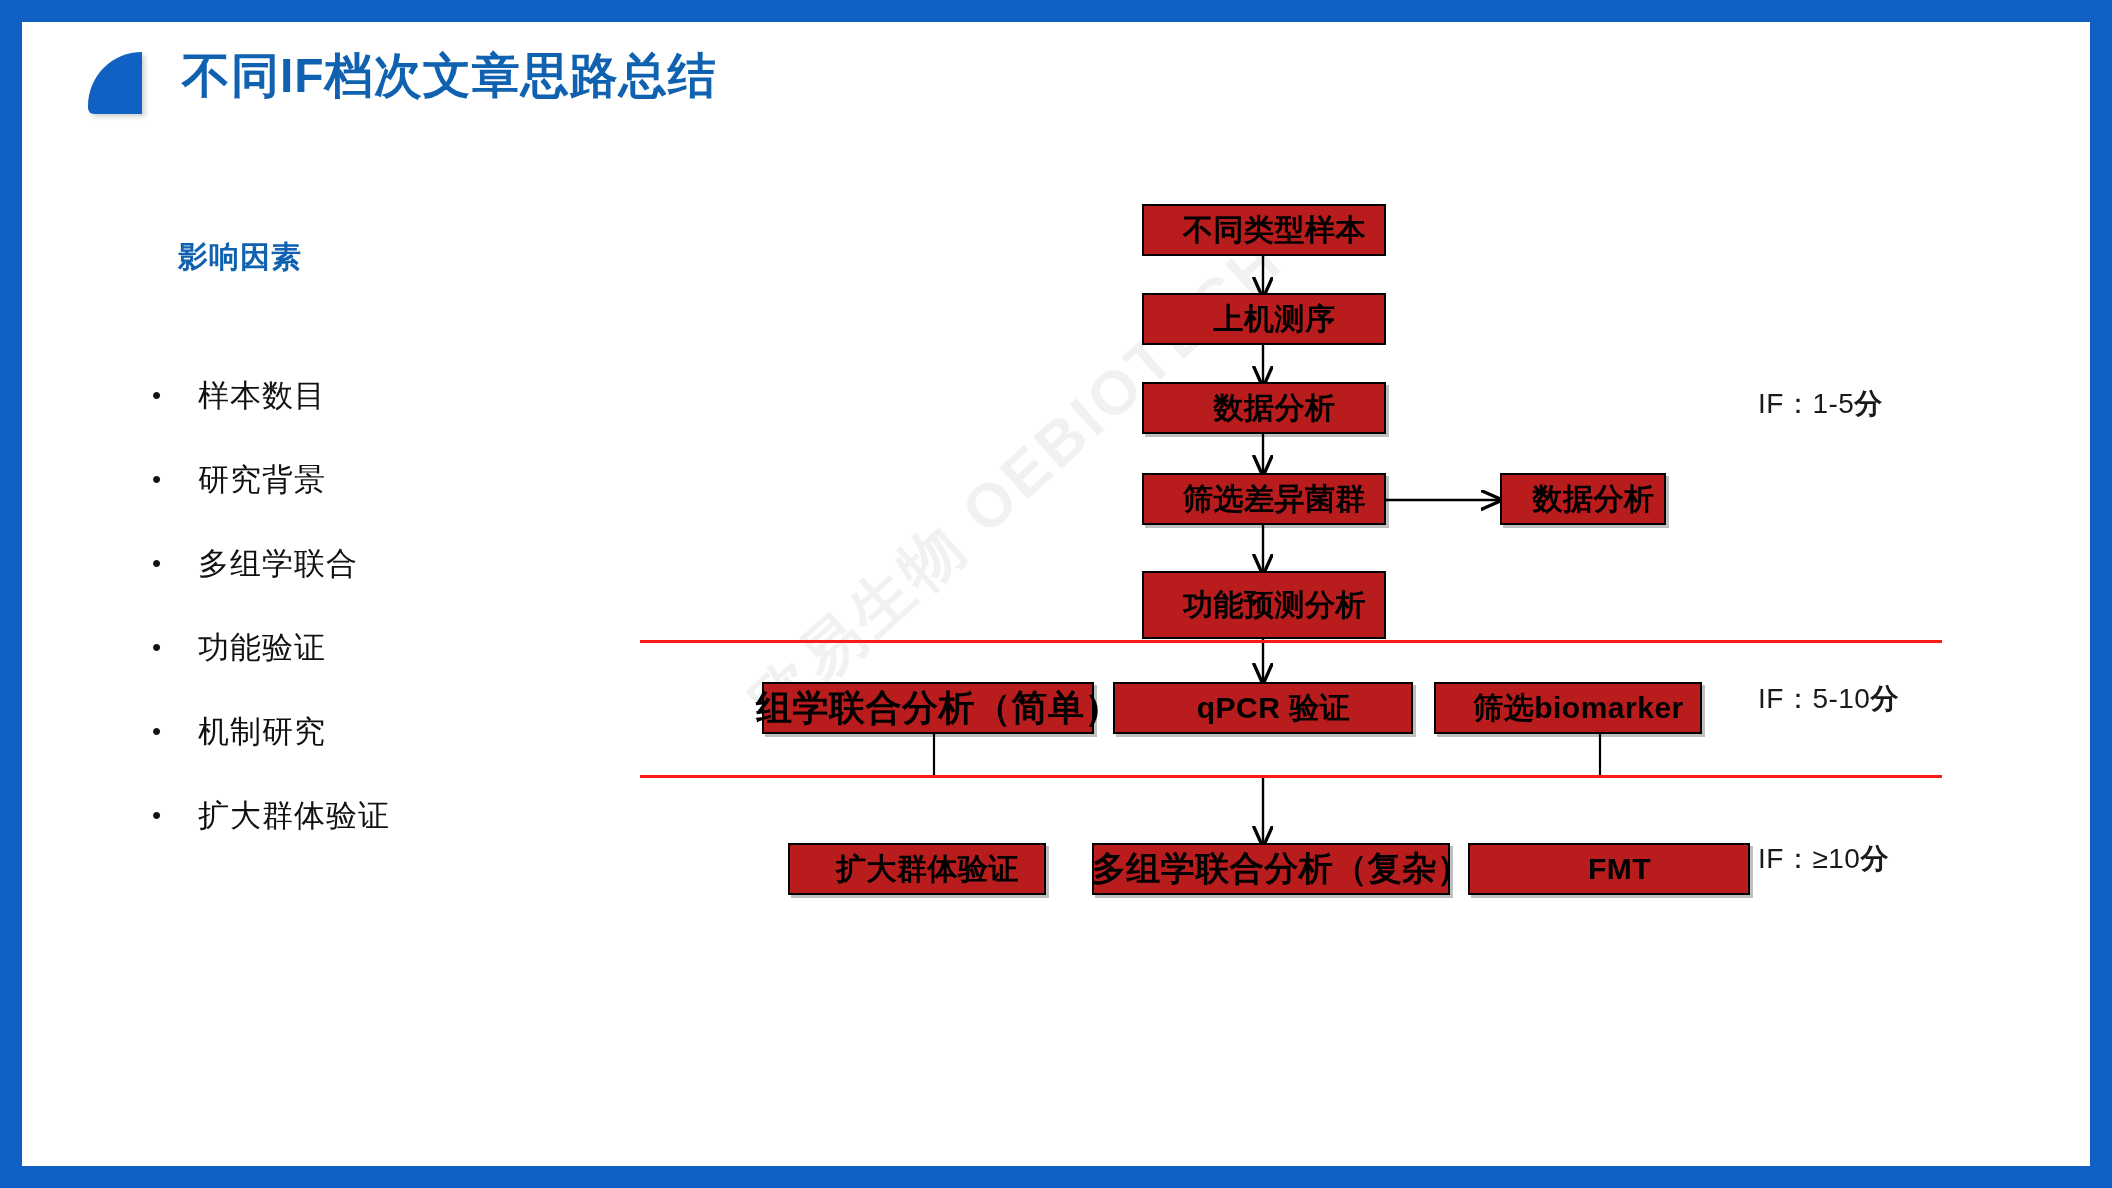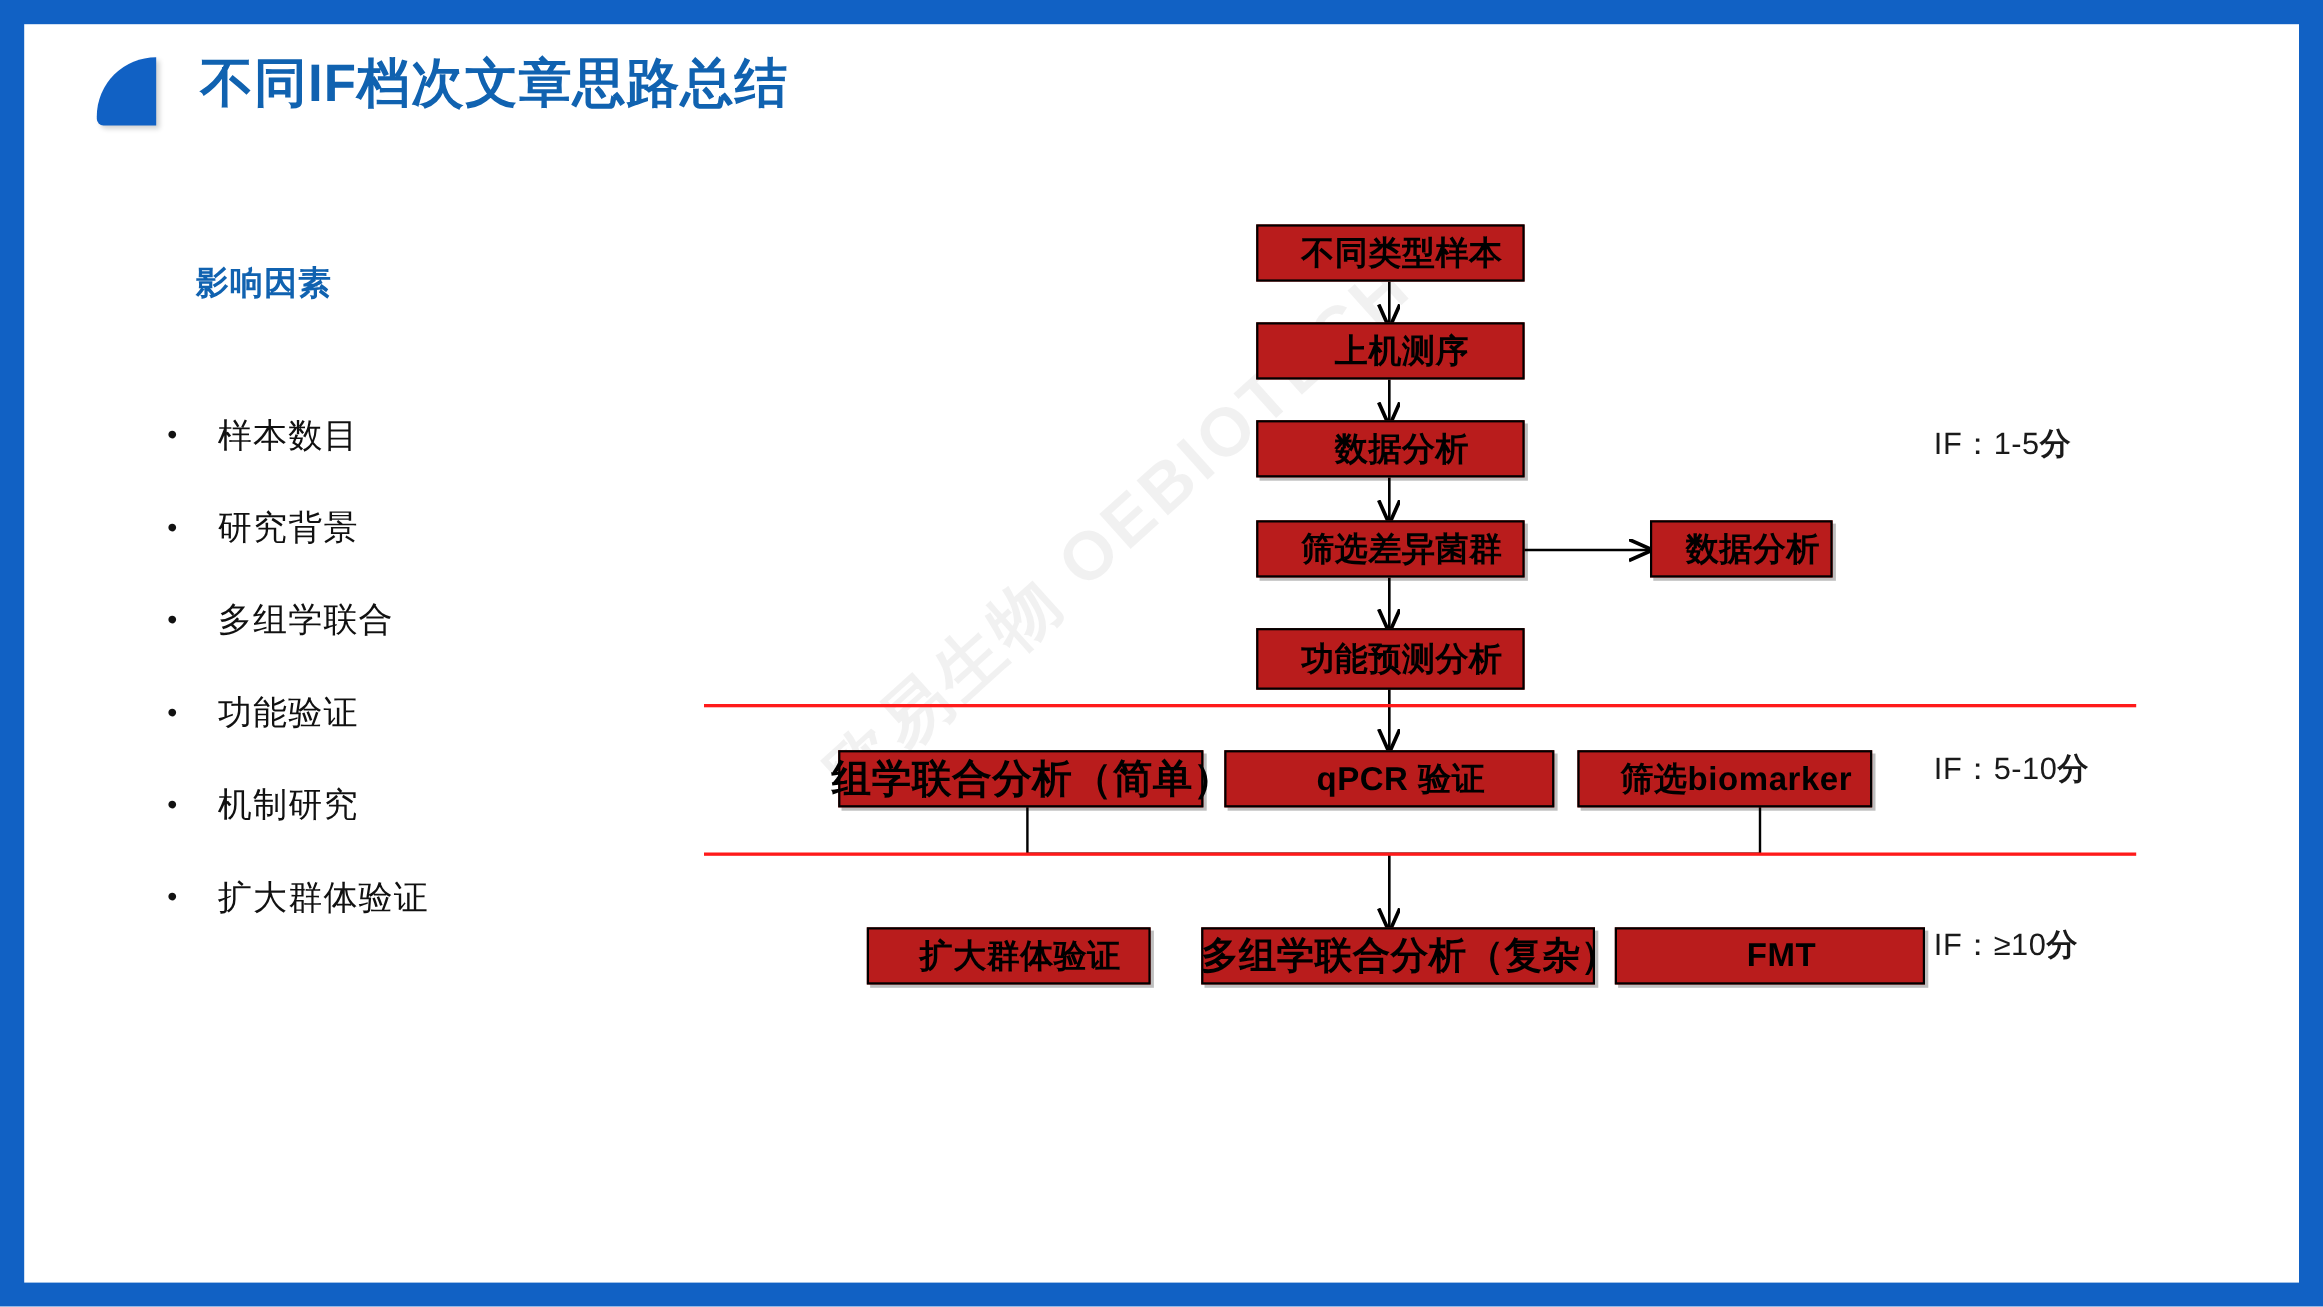--- a/index.html
+++ b/index.html
@@ -237,21 +237,21 @@
     </div>
 
     <div class="node shadowed" style="left:1142px; top:473px; width:244px; height:52px;">
       <span>筛选差异菌群</span>
     </div>
 
     <div class="node shadowed" style="left:1500px; top:473px; width:166px; height:52px;">
       <span>数据分析</span>
     </div>
 
-    <div class="node" style="left:1142px; top:571px; width:244px; height:56px;">
+    <div class="node" style="left:1142px; top:571px; width:244px; height:68px;">
       <span>功能预测分析</span>
     </div>
 
     <div class="node shadowed" style="left:762px; top:682px; width:332px; height:52px; font-size:36px;">
       <span>组学联合分析（简单）</span>
     </div>
 
     <div class="node shadowed" style="left:1113px; top:682px; width:300px; height:52px;">
       <span>qPCR 验证</span>
     </div>

